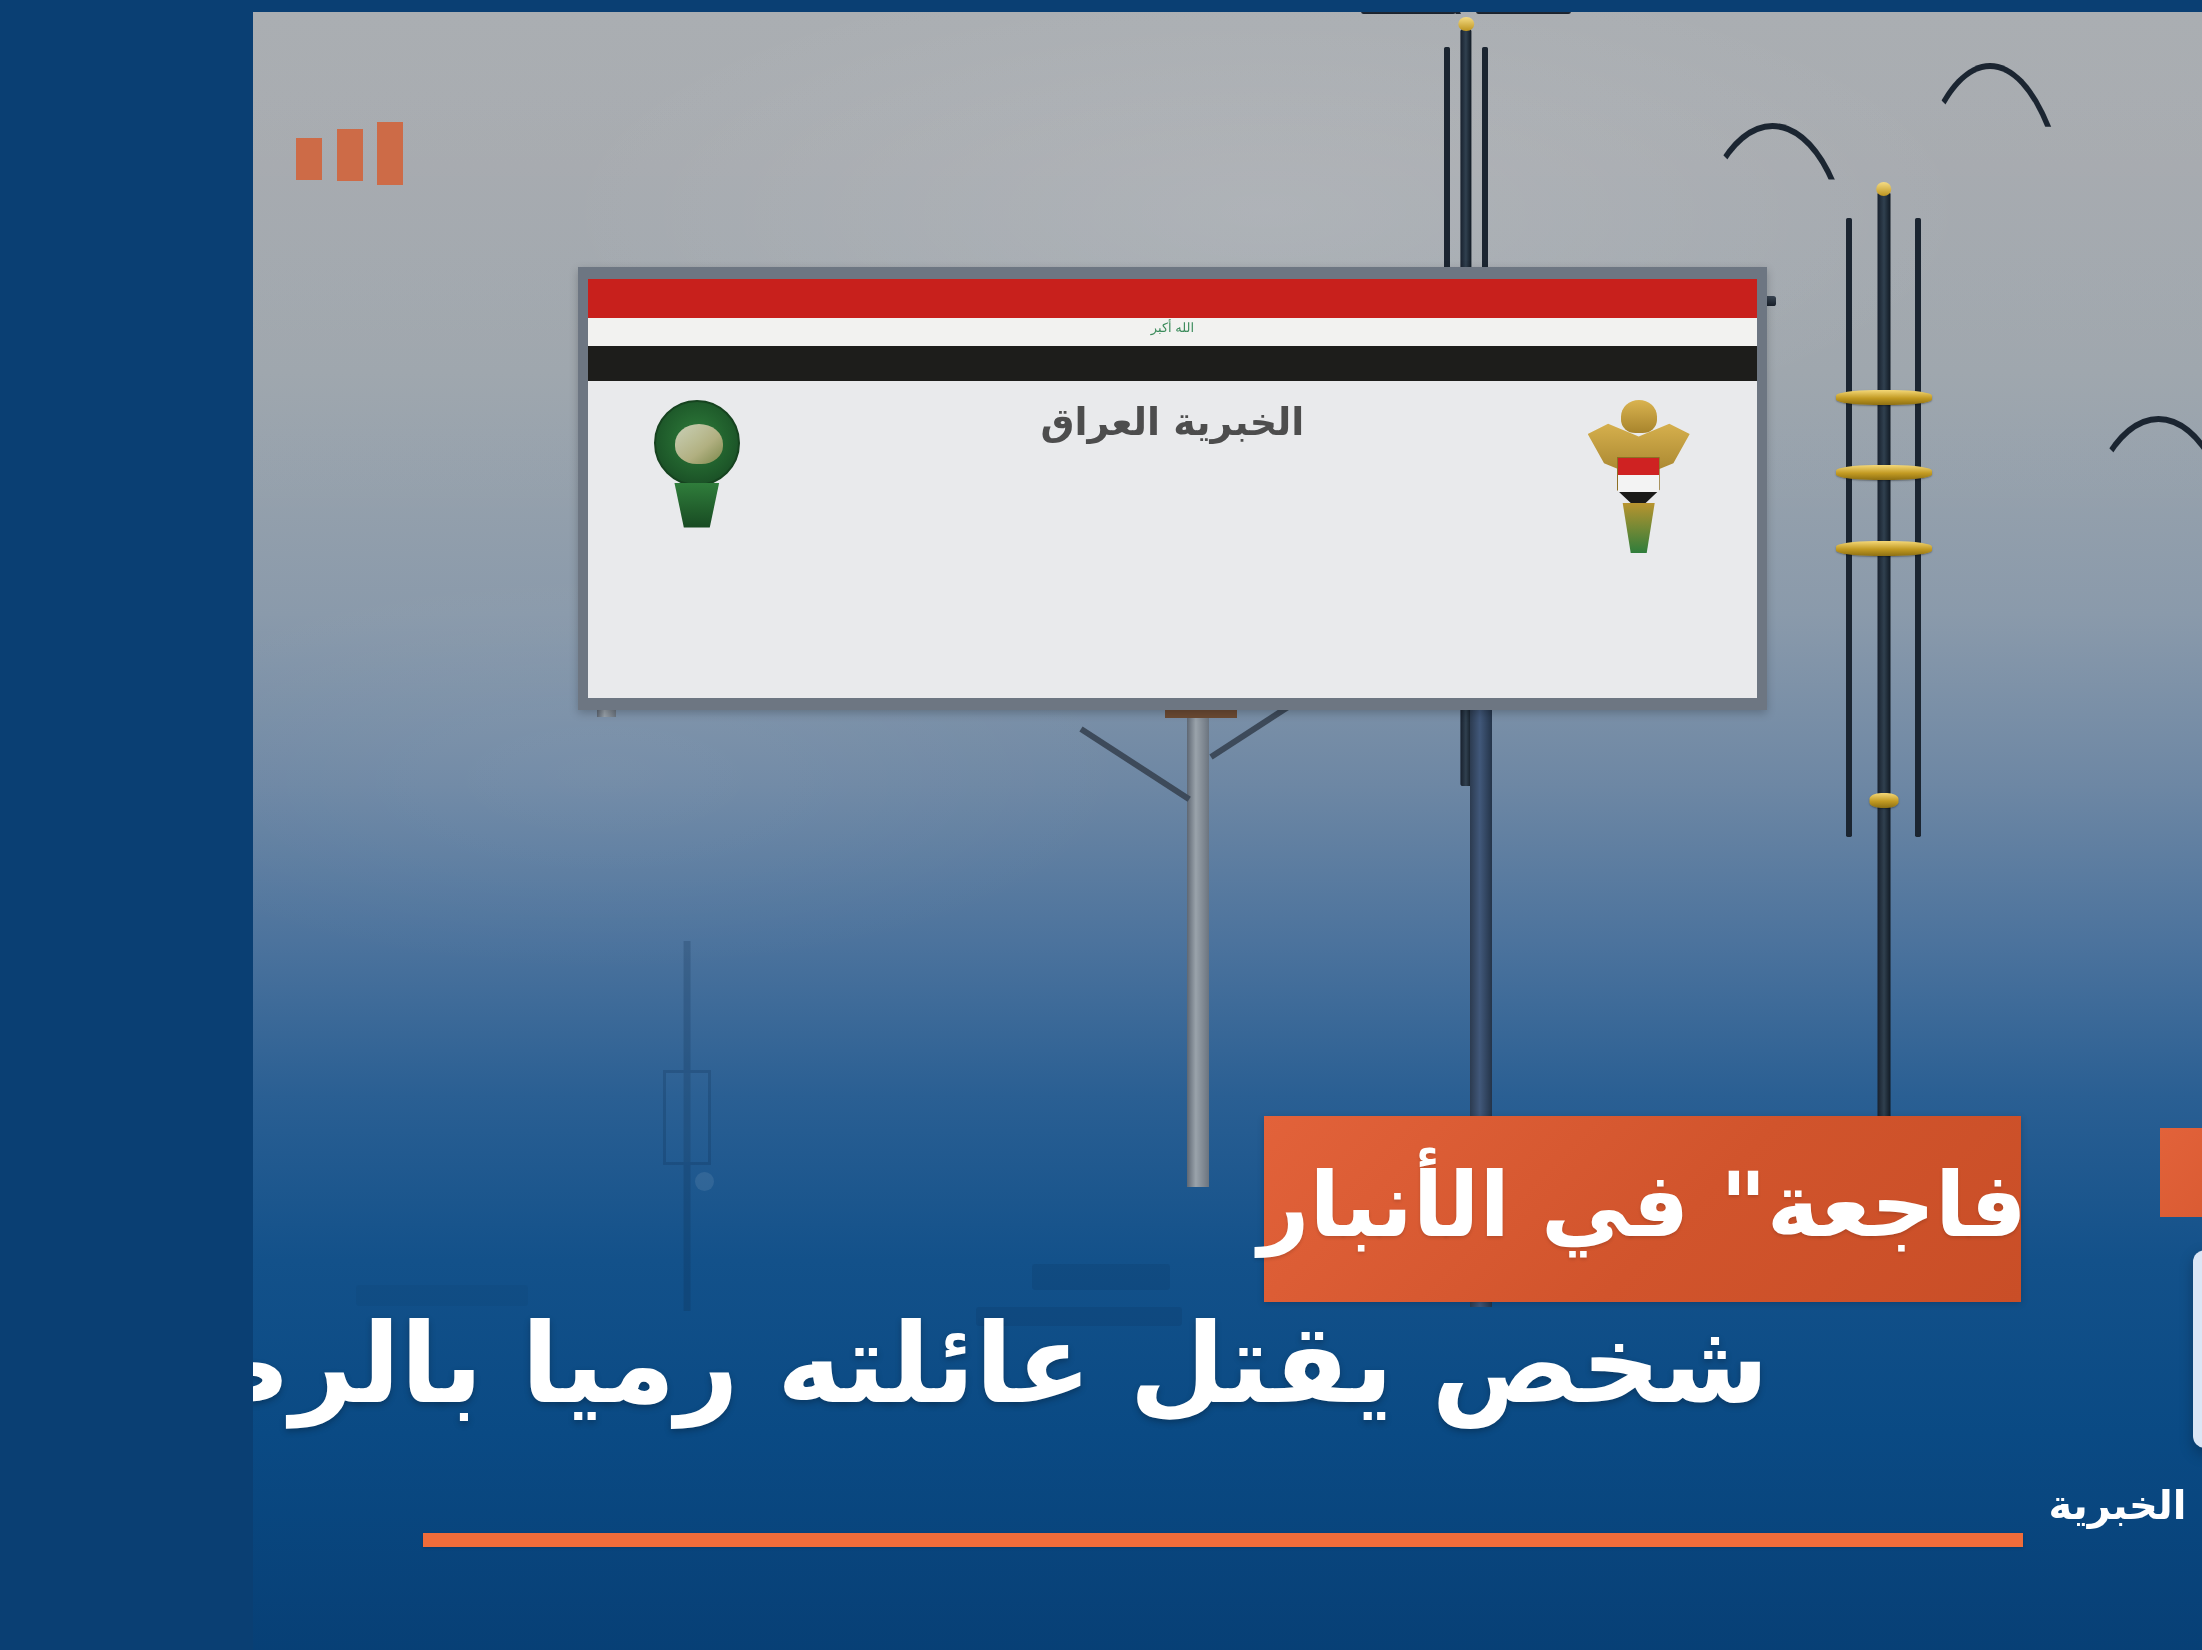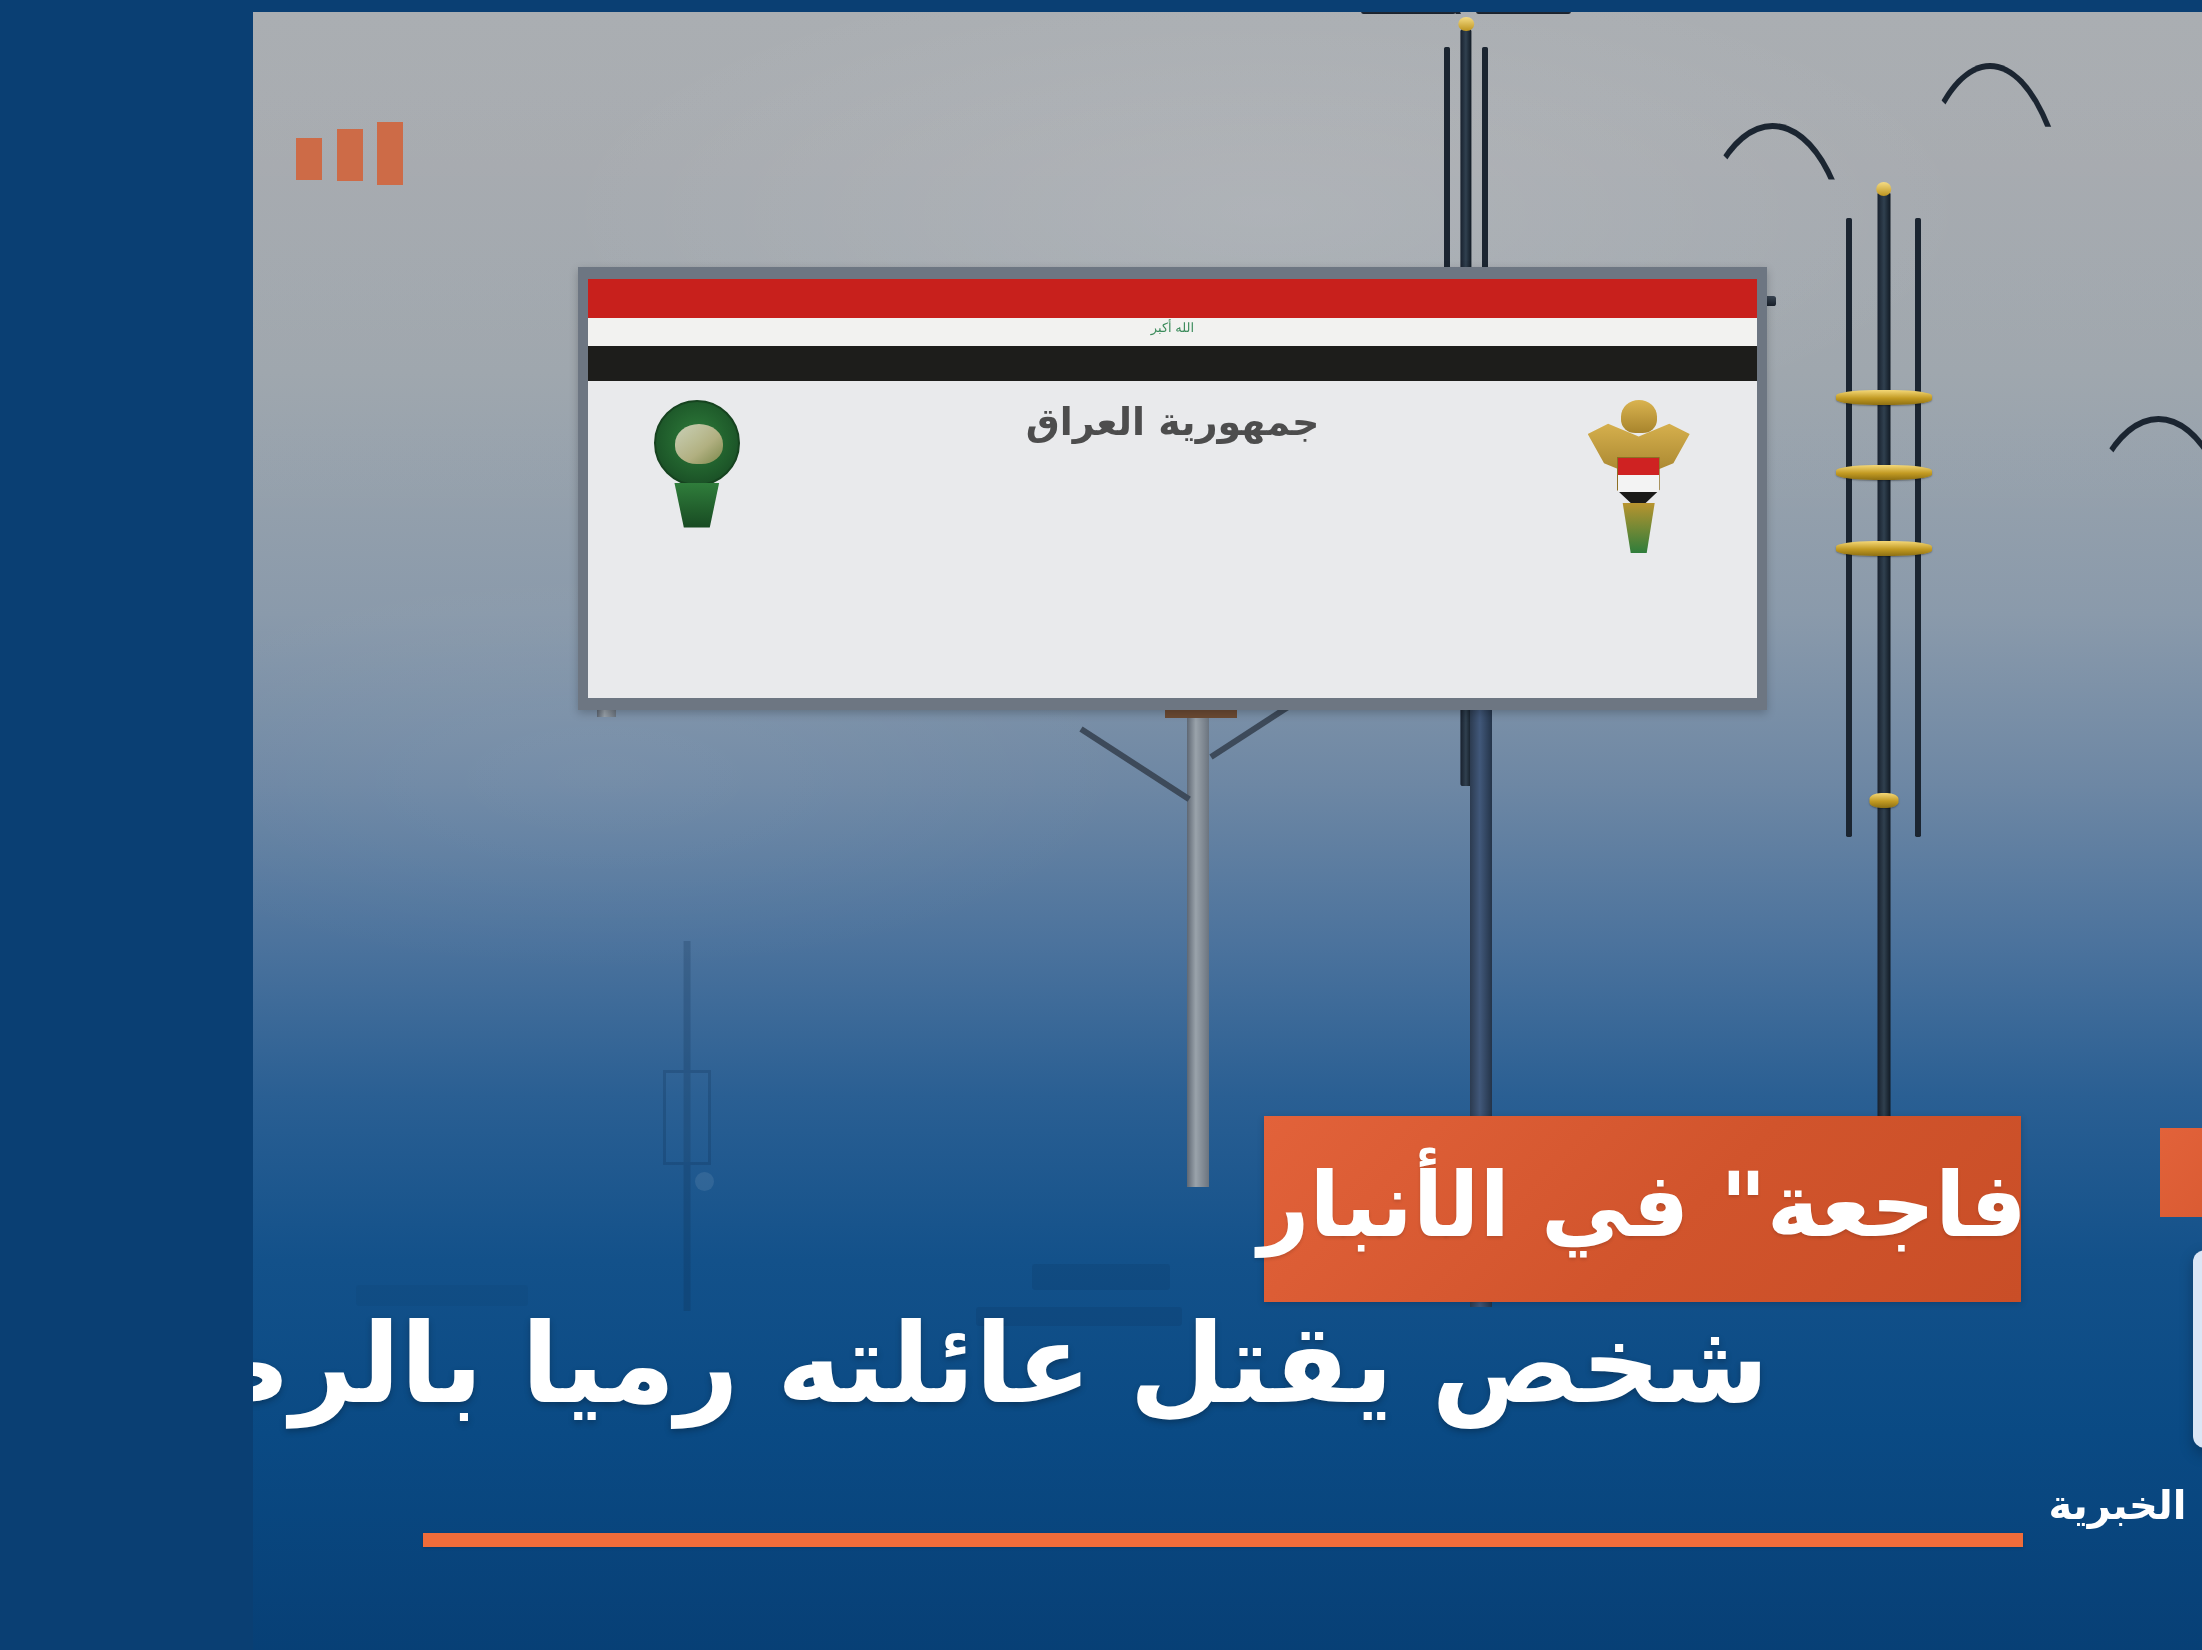--- a/index.html
+++ b/index.html
@@ -377,21 +377,21 @@
           <div class="base"></div>
         </div>
 
         <div class="emblem-right">
           <div class="wings"></div>
           <div class="head"></div>
           <div class="shield"></div>
           <div class="tail"></div>
         </div>
 
-        <div class="bb-sub">جمهورية العراق</div>
+        <div class="bb-sub">الخبرية العراق</div>
       </div>
     </div>
   </div>
 
   <div class="kicker">
     <span class="kicker-text">فاجعة" في الأنبار</span>
   </div>
 
   <div class="headline">شخص يقتل عائلته رميا بالرصاص</div>
 

